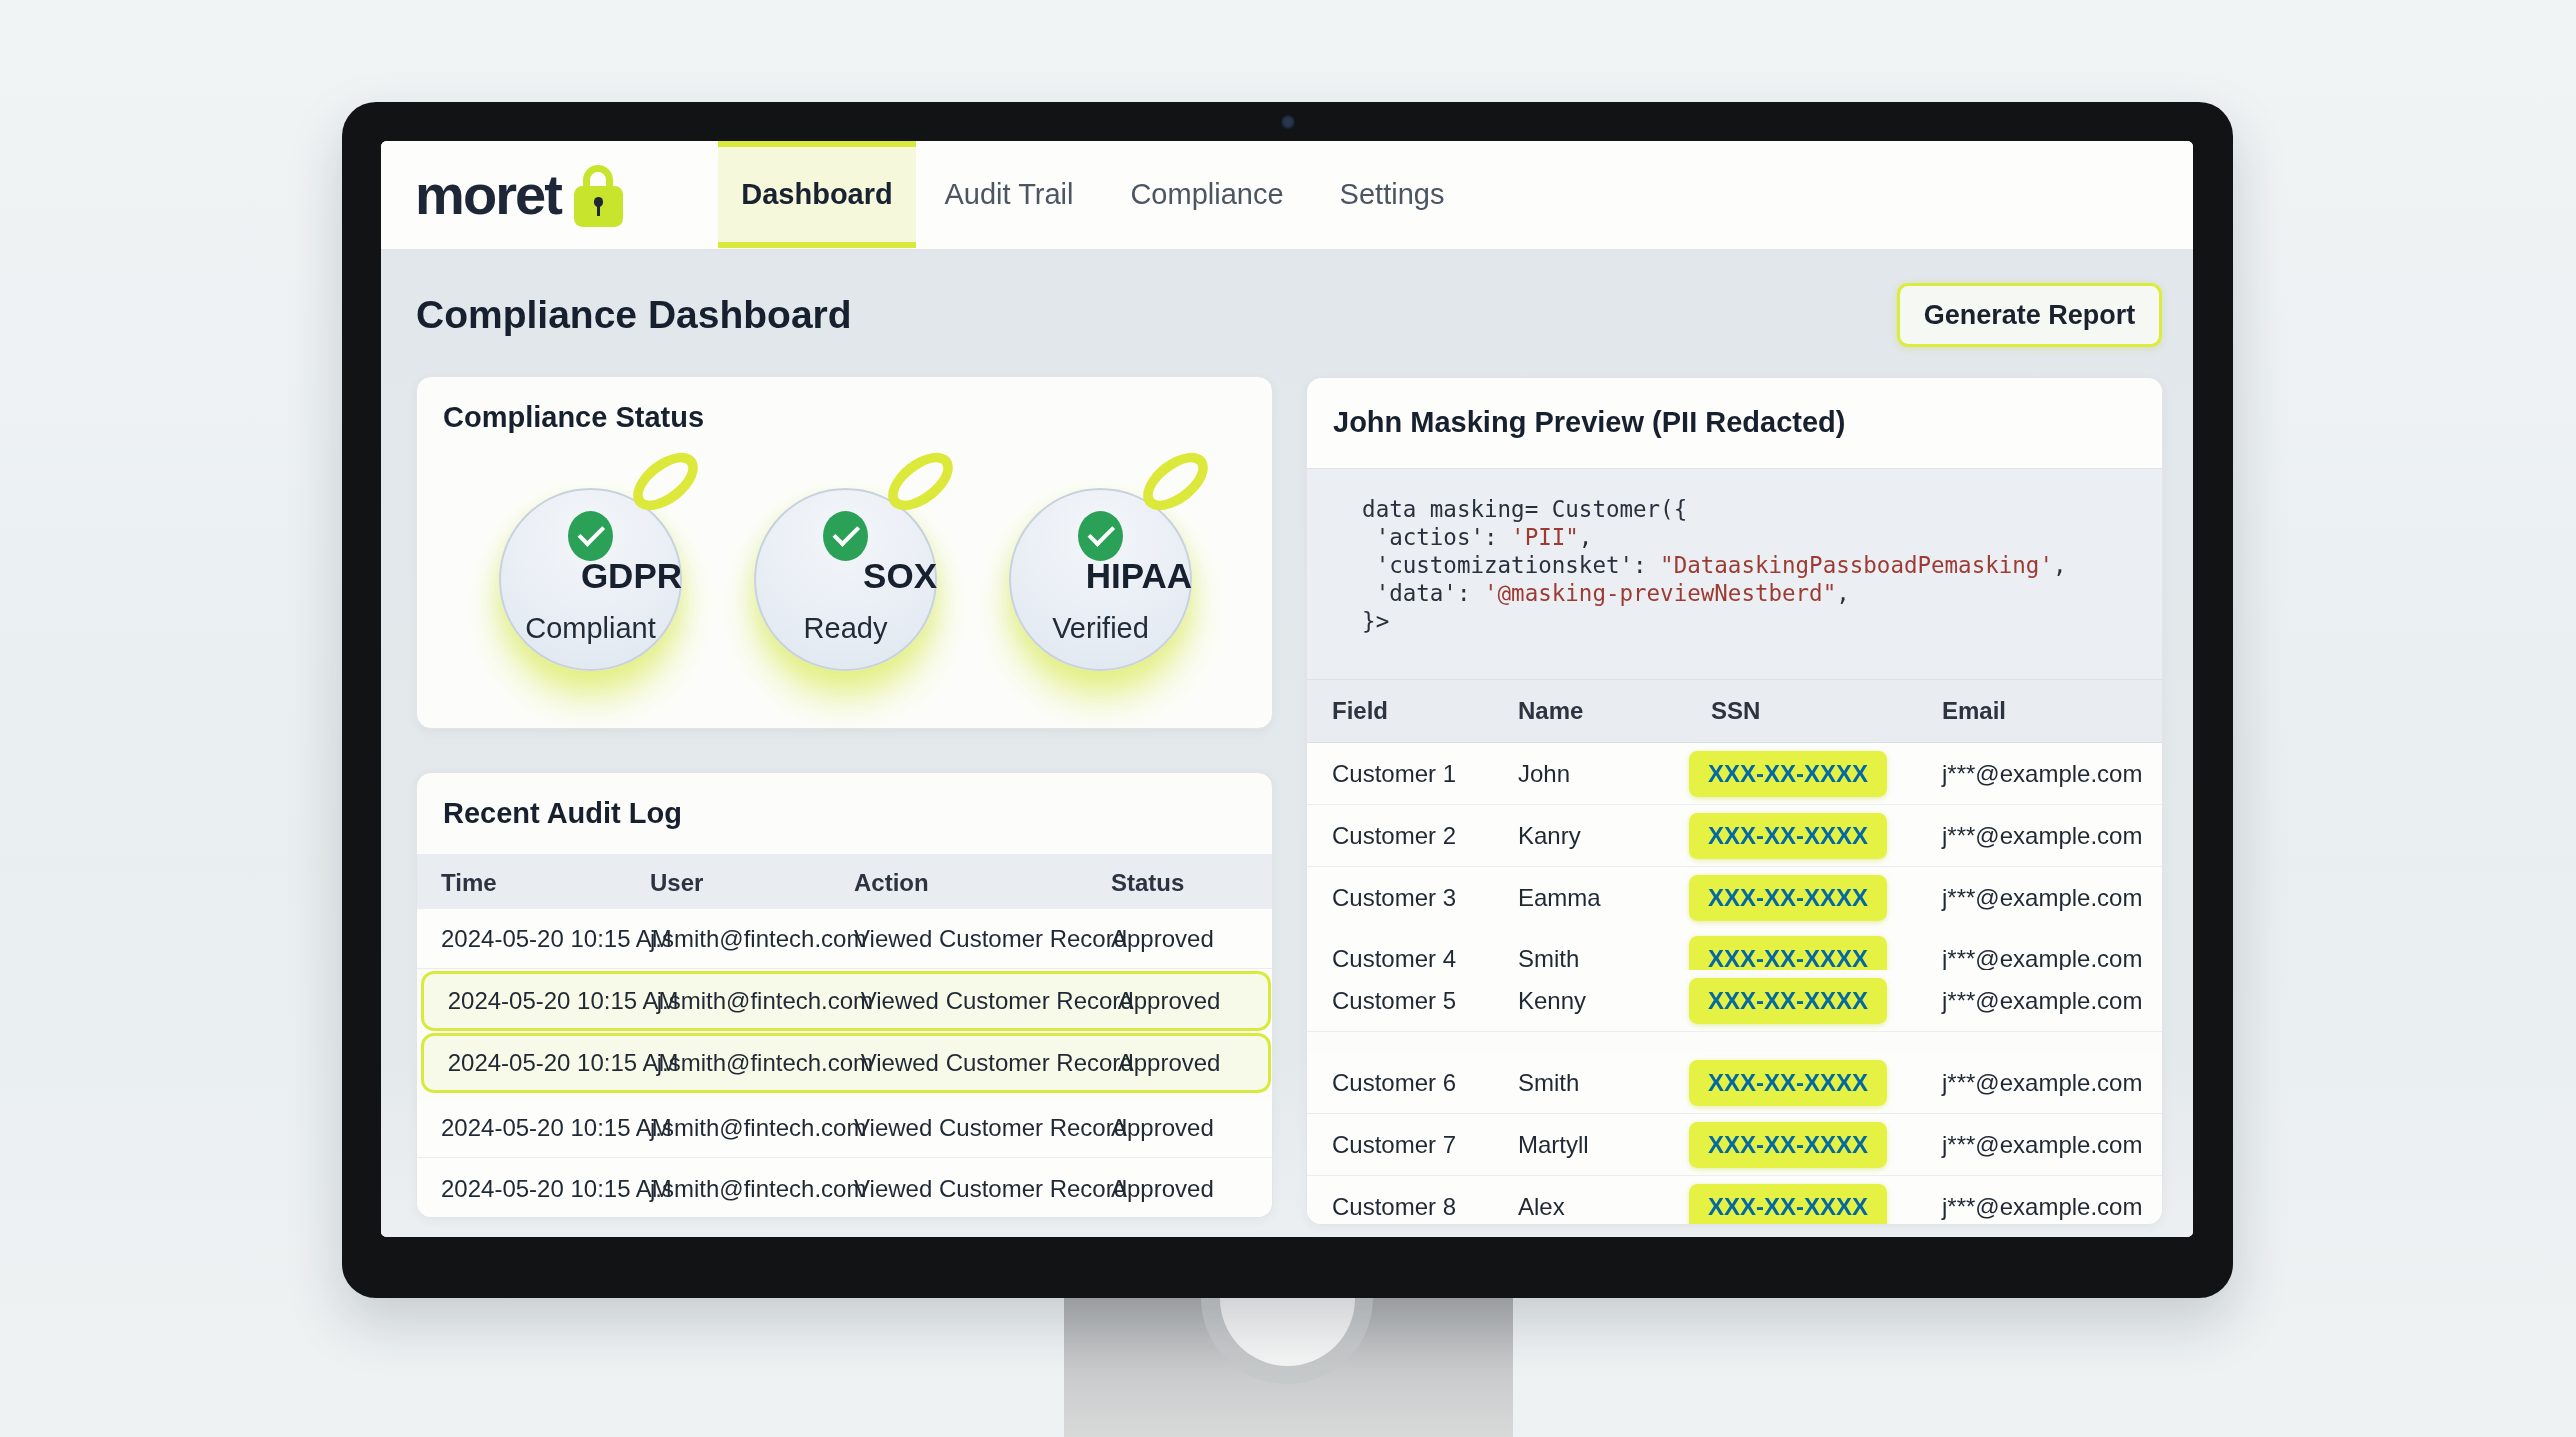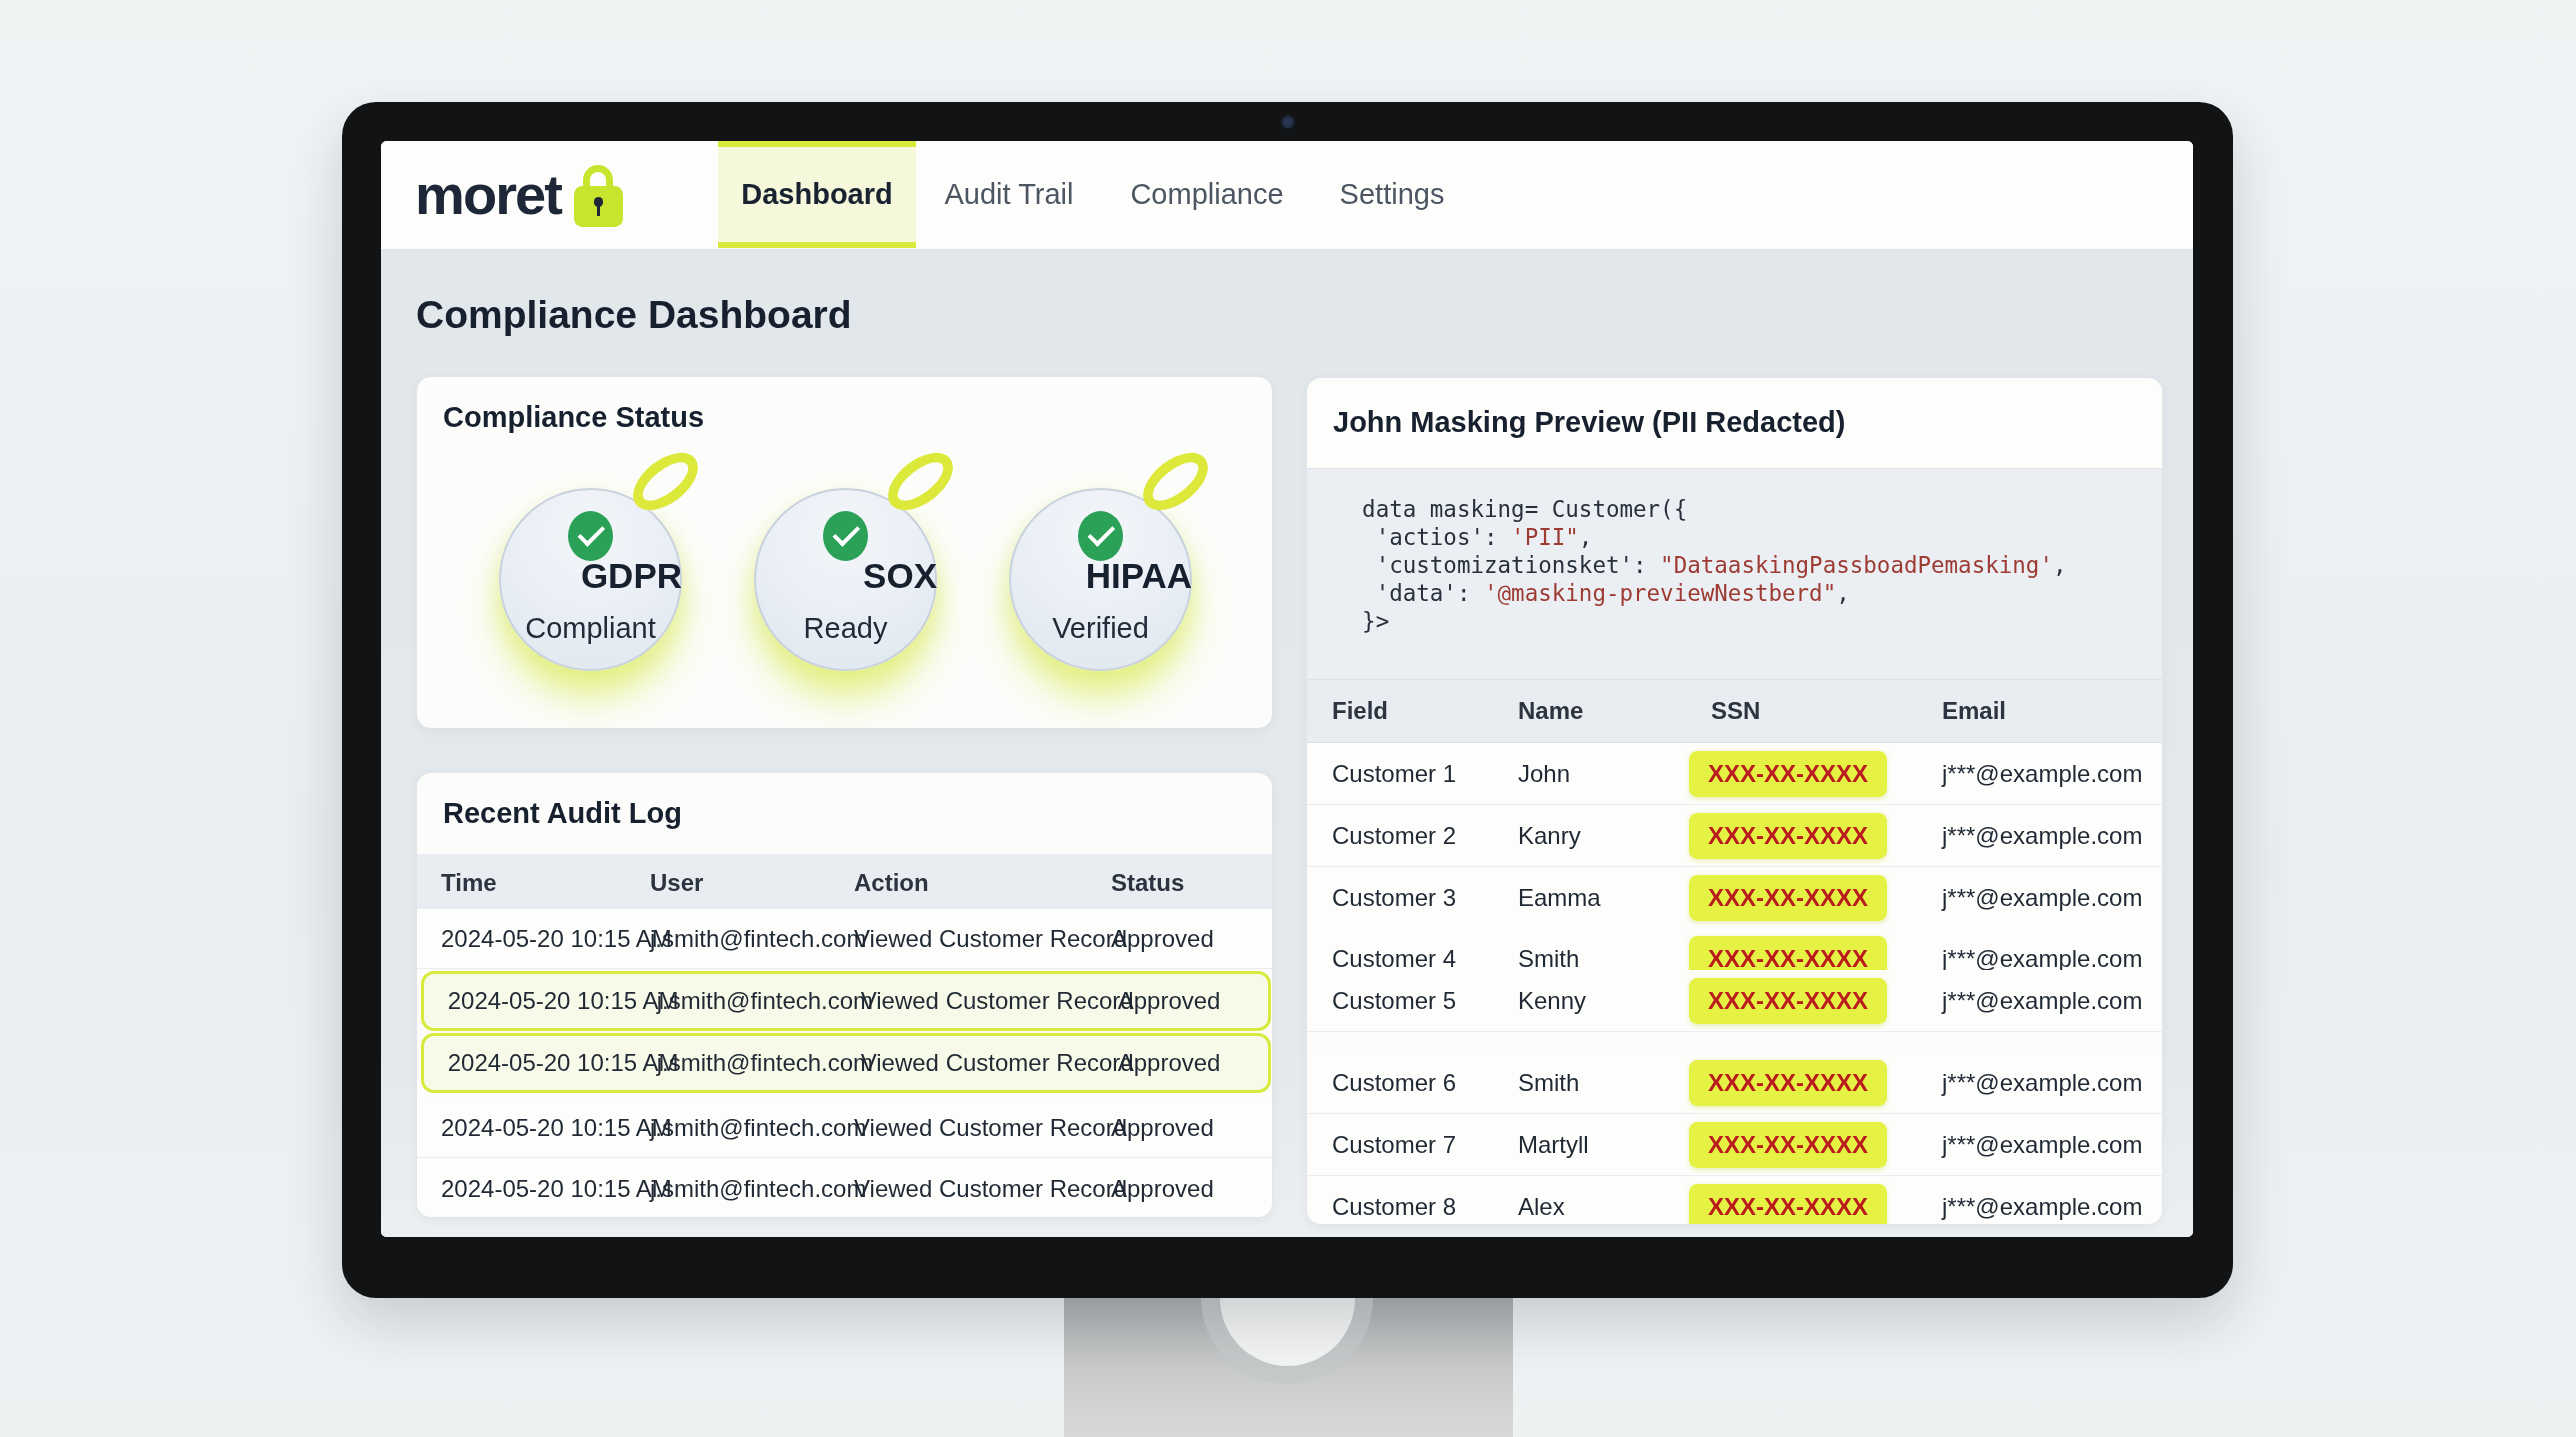--- a/index.html
+++ b/index.html
@@ -158,21 +158,21 @@
     background:#e9edf1; border-top:0.9px solid #dce1e6; border-bottom:0.9px solid #d9dee3;
   }
   .m-row { position:absolute; left:0; width:857px; height:62px; background:#fdfdfc;
            border-bottom:0.9px solid #ececee; cursor:pointer; }
   .m-r0 { top:365px; } .m-r1 { top:427px; } .m-r2 { top:489px; } .m-r3 { top:550px; }
   .m-r4 { top:592px; } .m-r5 { top:674px; } .m-r6 { top:736px; } .m-r7 { top:798px; border-bottom:none; }
   .col-f { left:25px; } .col-n { left:211px; } .col-ssn { left:404px;text-align:right; } .col-e { left:635px; }
   .ssn-badge {
     position:absolute; left:382px; top:50%; transform:translateY(-50%);
     background:#e6f243; border-radius:8.4px; padding:9px 19px;
-    font-size:24px; font-weight:600; color:#b91c1c; white-space:nowrap;
+    font-size:24px; font-weight:600; color:#0369a1; white-space:nowrap;
     box-shadow:0 1.9px 5.6px rgba(200,220,60,.4);
   }
 </style>
 </head>
 <body>
 
 <div class="stand"></div>
 <div class="hinge-outer"></div>
 <div class="hinge-inner"></div>
 
@@ -201,20 +201,23 @@
         <span>Compliance</span>
       </div>
       <div class="nav-link nl-settings">
         <span>Settings</span>
       </div>
     </div>
 
     <div class="content">
 
       <div class="page-title">Compliance Dashboard</div>
+      <div class="gen-report">
+        <span>Generate Report</span>
+      </div>
 
       <div class="card card-status">
         <div class="card-title">Compliance Status</div>
 
         <div class="status-item si-0">
           <div class="big-circle"></div>
           <div class="halo"></div>
           <div class="check-badge"></div>
           <div class="c-name">GDPR</div>
           <div class="c-status">Compliant</div>

